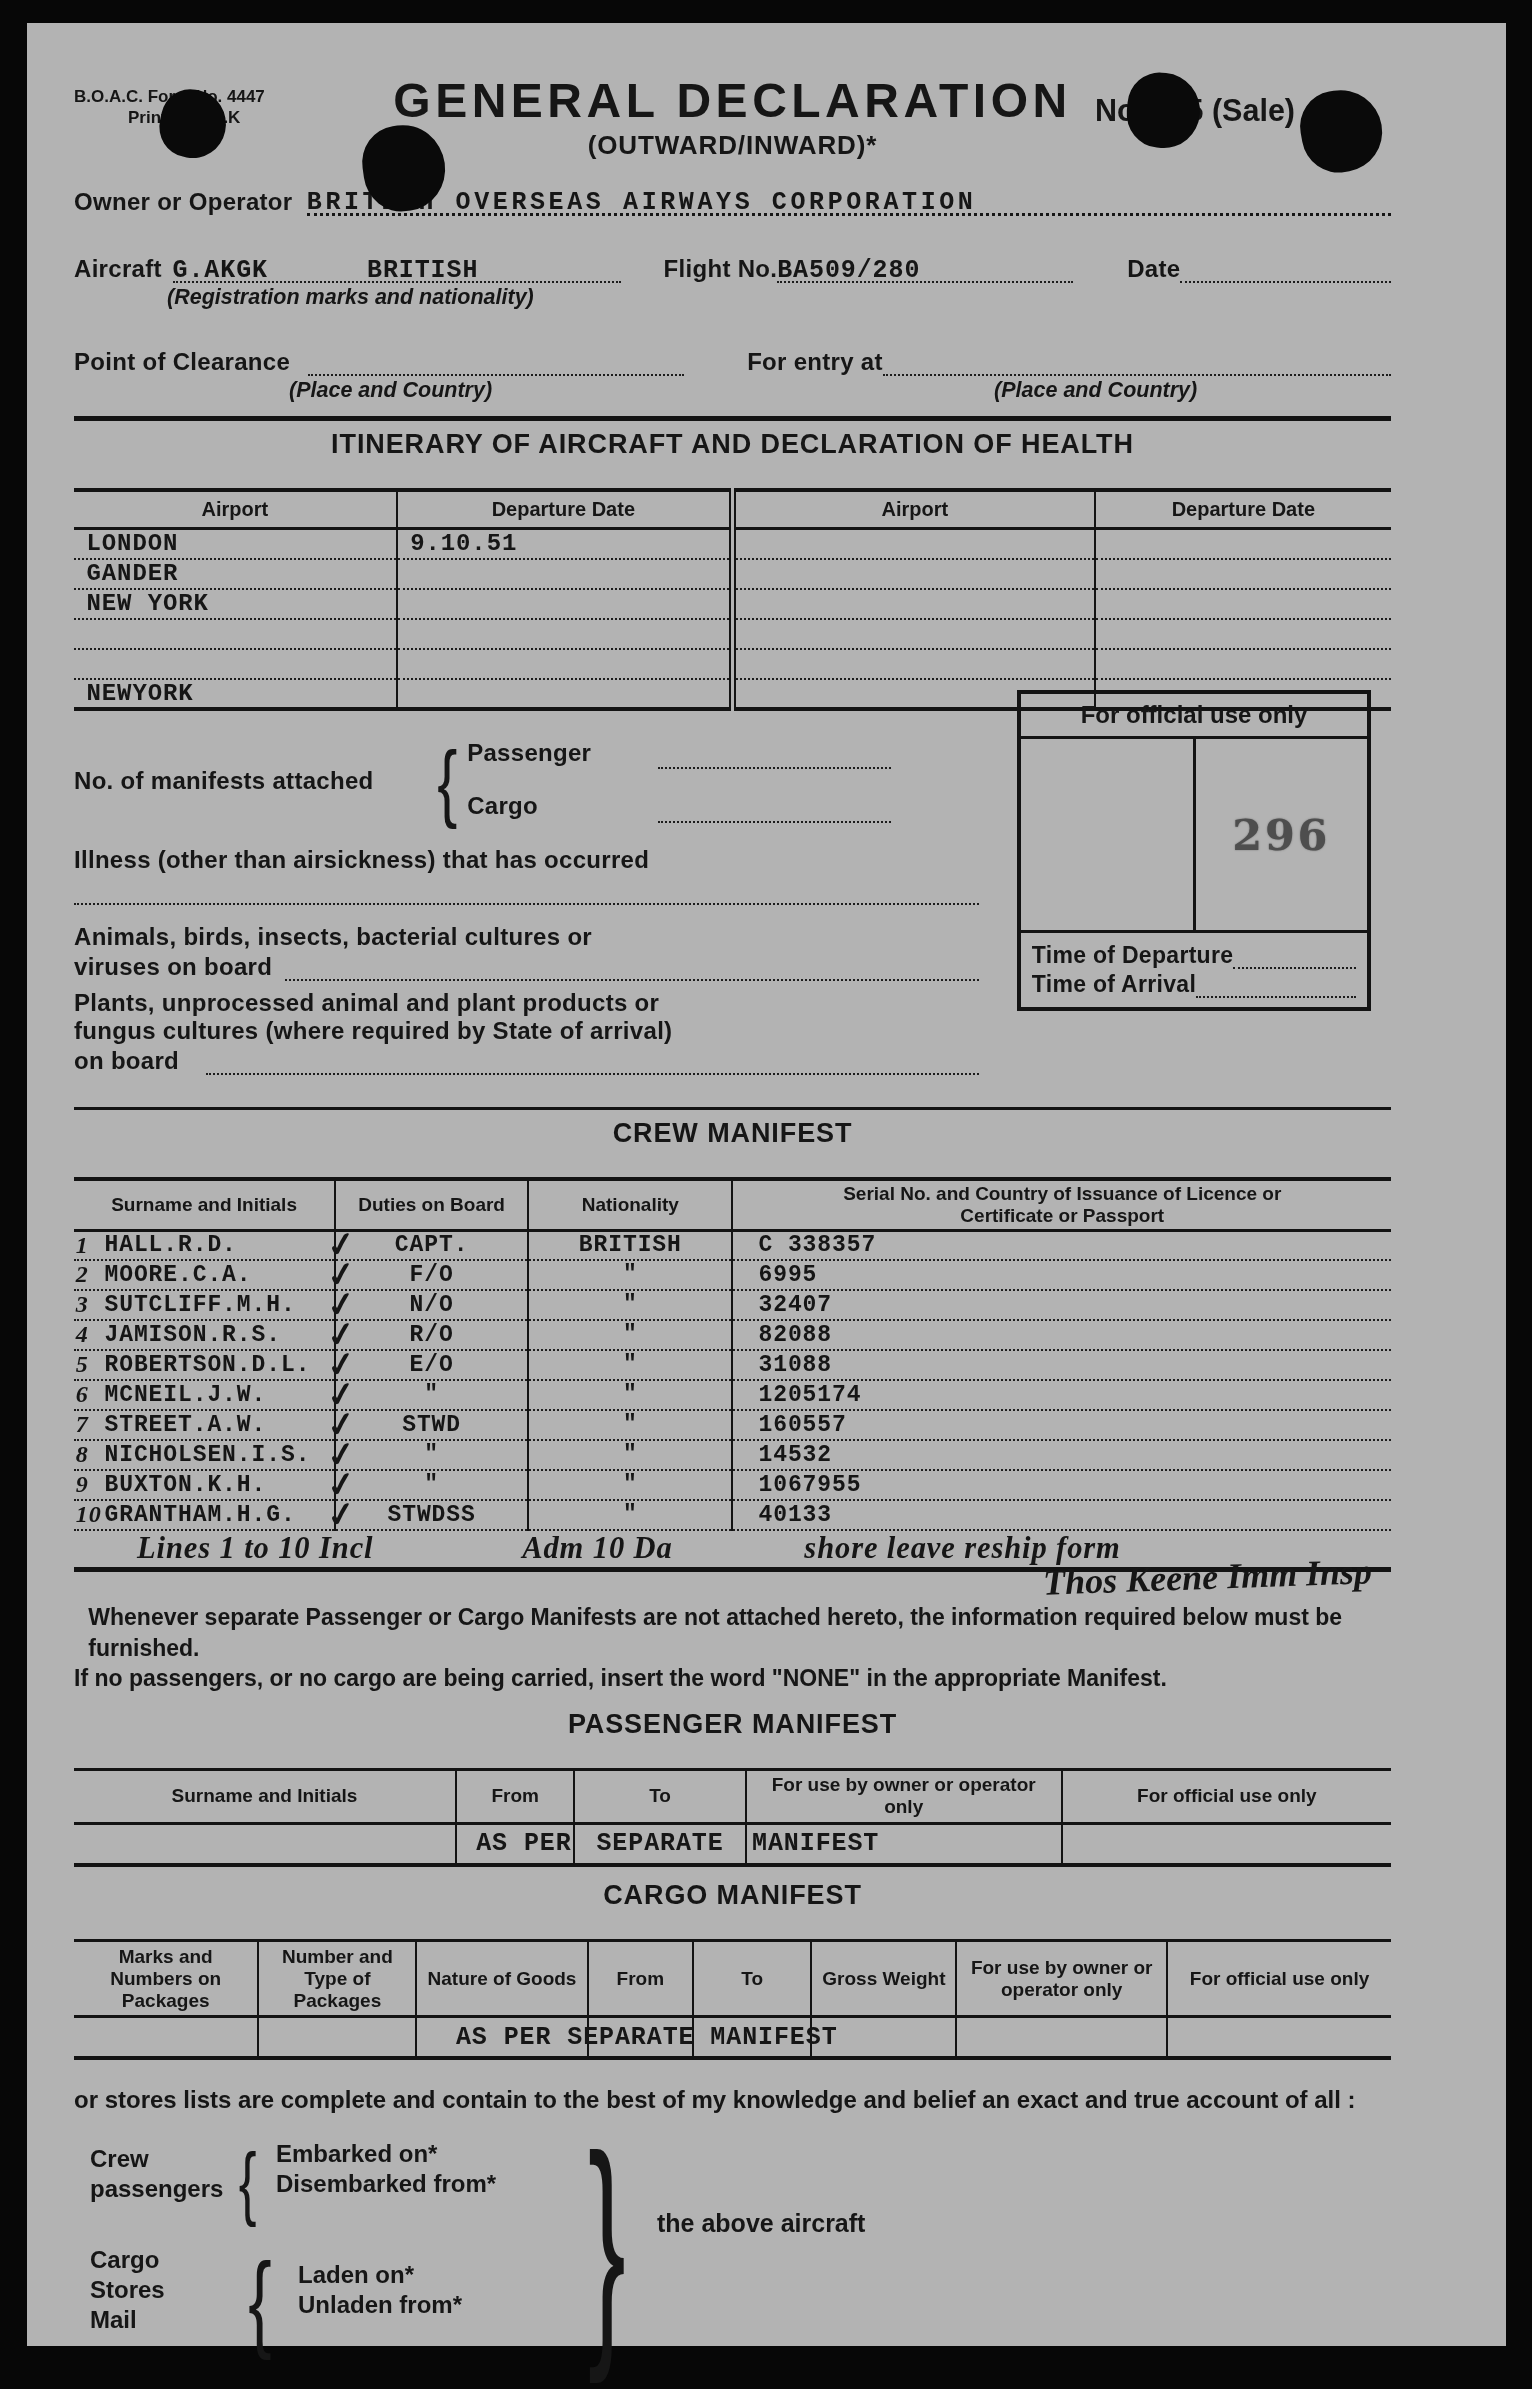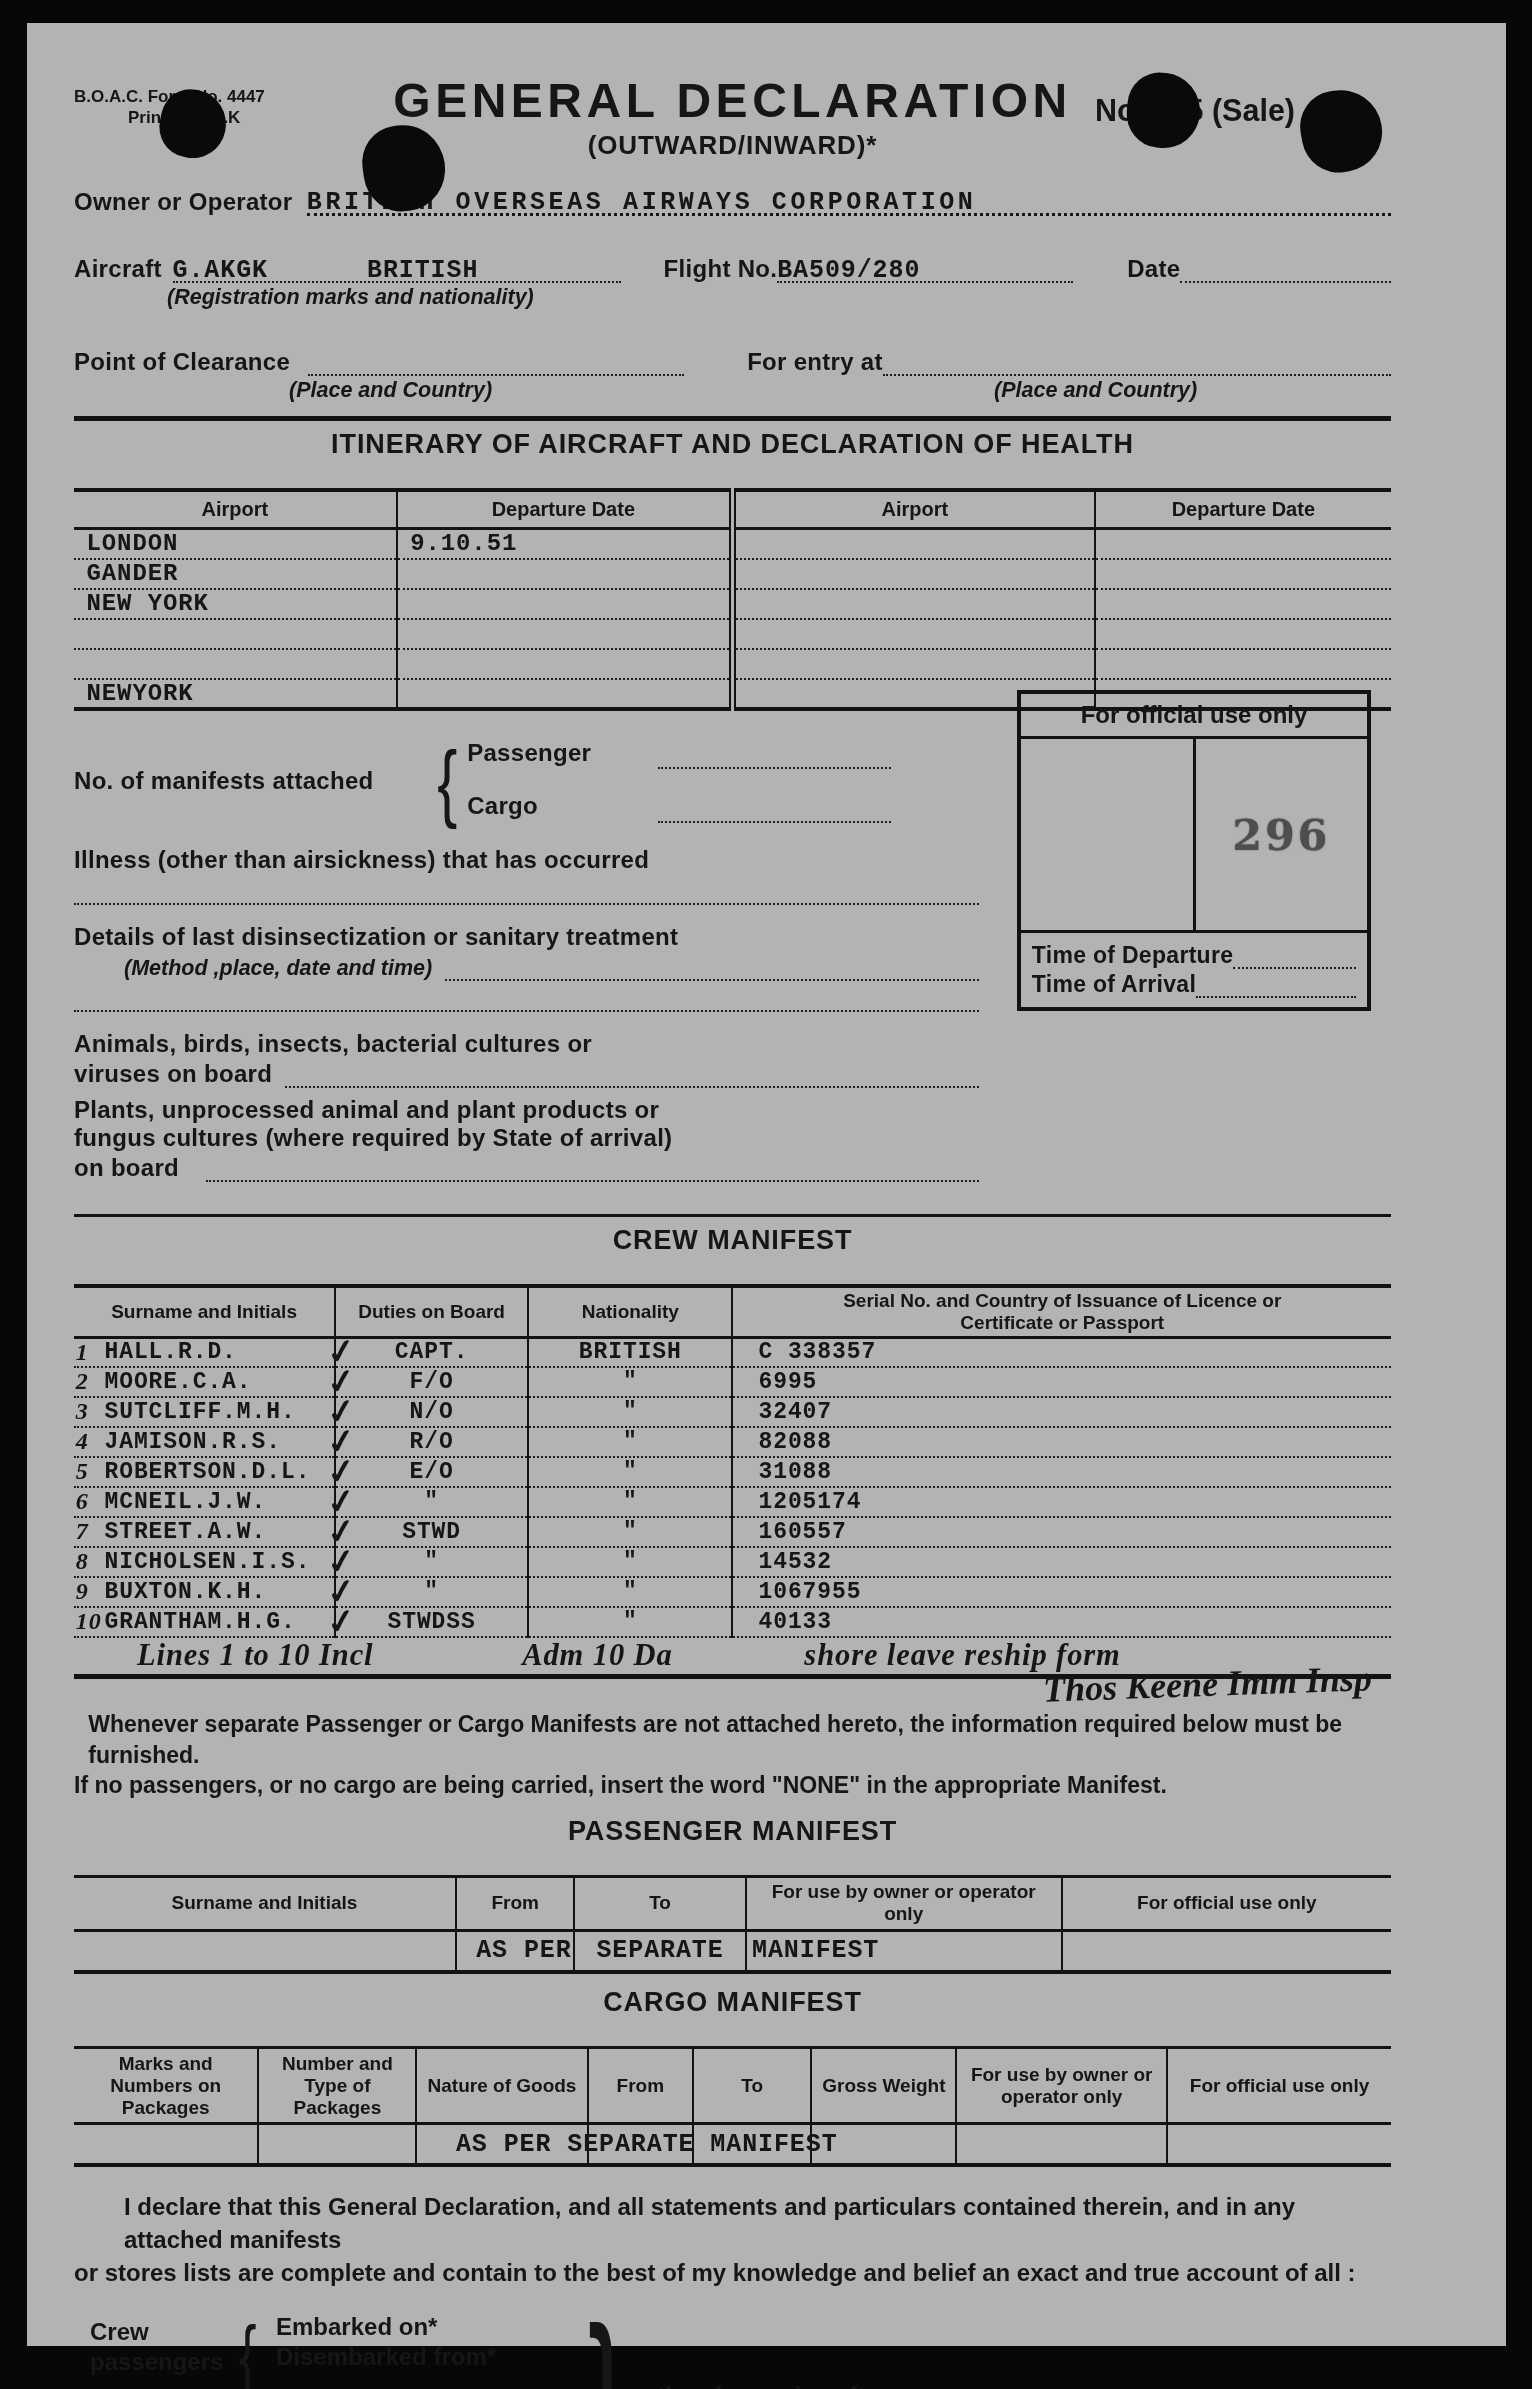--- a/index.html
+++ b/index.html
@@ -247,30 +247,20 @@
               </span>
         </div>
       </div>
     </div>
 
     <div class="block">
       <div class="lbl">Illness (other than airsickness) that has occurred</div>
       <div class="extraline"></div>
     </div>
 
-    <div class="block">
-      <div class="lbl">Details of last disinsectization or sanitary treatment</div>
-      <div class="flexline">
-        <span class="sub" style="margin-left:50px">(Method ,place, date and time)</span>
-        <span class="fill">
-              <span class="typed"></span>
-            </span>
-      </div>
-      <div class="extraline"></div>
-    </div>
 
     <div class="block">
       <div class="lbl">Animals, birds, insects,  bacterial cultures or</div>
       <div class="flexline">
         <span class="lbl">viruses on board</span>
         <span class="fill">
               <span class="typed"></span>
             </span>
       </div>
     </div>
@@ -441,21 +431,20 @@
               <td class="vline"></td>
               <td class="vline"></td>
               <td class="vline"></td>
       </tr>
     </tbody>
         </table>
     <span class="cmtyped">AS  PER  SEPARATE   MANIFEST</span>
   </div>
 
   <div class="decl">
-    <div class="ind">I declare that this General Declaration, and all statements and particulars contained therein, and in any attached manifests</div>
     <div>or stores lists are complete and contain to the best of my knowledge and belief an exact and true account of all :</div>
   </div>
 
   <div class="embark">
     <div style="position:absolute;left:16px;top:5.4px" class="lbl2">
       <div>Crew</div>
       <div>passengers</div>
     </div>
     <span class="gbrace" style="left:160px;top:-3.6px">{</span>
     <div style="position:absolute;left:202px;top:0" class="lbl2">

